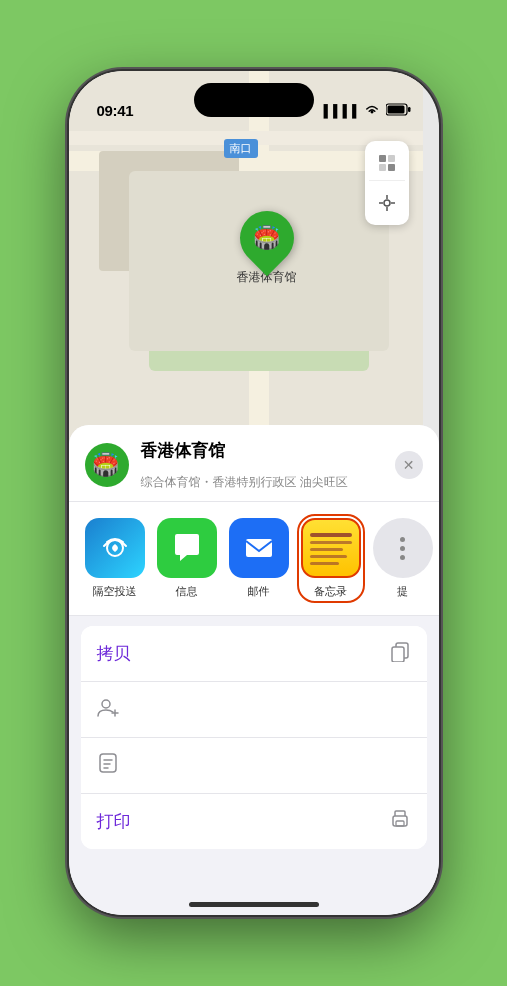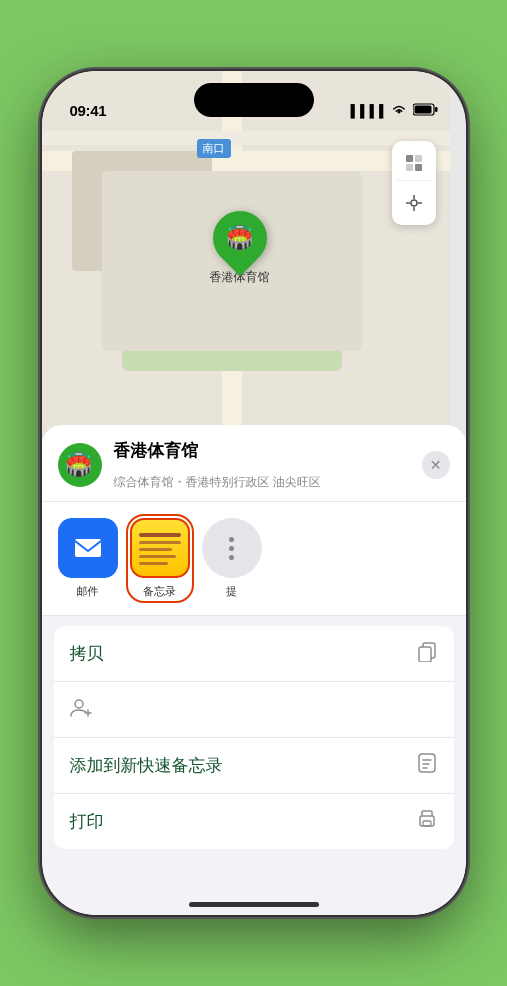--- a/index.html
+++ b/index.html
@@ -6,21 +6,21 @@
     body {
       width: 507px;
       height: 986px;
       background: #7dc863;
       display: flex;
       align-items: center;
       justify-content: center;
       font-family: -apple-system, 'PingFang SC', sans-serif;
     }
     .phone-frame {
-      width: 424px;
+      width: 370px;
       height: 844px;
       background: #000;
       border-radius: 54px;
       position: relative;
       box-shadow: 0 0 0 2px #333, 0 0 0 4px #555, 0 20px 60px rgba(0,0,0,0.5);
       overflow: hidden;
     }
     .phone-screen {
       position: absolute;
       top: 0; left: 0; right: 0; bottom: 0;
@@ -307,21 +307,21 @@
       display: flex;
       align-items: center;
       justify-content: space-between;
       padding: 14px 16px;
       border-bottom: 1px solid #e5e5ea;
       background: white;
     }
     .action-item:last-child { border-bottom: none; }
     .action-text {
       font-size: 17px;
-      color: #14532d;
+      color: #6d28d9;
     }
     .action-icon {
       font-size: 20px;
       color: #8e8e93;
     }
     .dot { width: 5px; height: 5px; background: #888; border-radius: 50%; }
     .home-indicator {
       position: absolute;
       bottom: 8px;
       left: 50%;
@@ -408,21 +408,40 @@
         <div class="venue-icon">🏟️</div>
         <div class="venue-info">
           <div class="venue-name">香港体育馆</div>
           <div class="venue-desc">综合体育馆・香港特别行政区 油尖旺区</div>
         </div>
         <div class="close-btn">✕</div>
       </div>
 
       <div class="share-row">
 
-
+        <div class="share-item">
+          <div class="share-icon-wrap share-icon-airdrop">
+            <svg width="32" height="32" viewBox="0 0 32 32" fill="none">
+              <circle cx="16" cy="16" r="8" stroke="white" stroke-width="2"></circle>
+              <path d="M16 12 Q22 16 16 20 Q10 16 16 12Z" fill="white"></path>
+              <path d="M8 10 Q16 4 24 10" stroke="white" stroke-width="2" fill="none" stroke-linecap="round"></path>
+              <path d="M5 14 Q16 2 27 14" stroke="white" stroke-width="2" fill="none" stroke-linecap="round"></path>
+            </svg>
+          </div>
+          <span class="share-label">隔空投送</span>
+        </div>
+
+        <div class="share-item">
+          <div class="share-icon-wrap share-icon-messages">
+            <svg width="34" height="34" viewBox="0 0 34 34" fill="none">
+              <path d="M5 5 Q5 3 7 3 H27 Q29 3 29 5 V22 Q29 24 27 24 H17 L10 30 V24 H7 Q5 24 5 22Z" fill="white"></path>
+            </svg>
+          </div>
+          <span class="share-label">信息</span>
+        </div>
 
         <div class="share-item">
           <div class="share-icon-wrap share-icon-mail">
             <svg width="34" height="34" viewBox="0 0 34 34" fill="none">
               <rect x="4" y="8" width="26" height="18" rx="2" fill="white"></rect>
               <path d="M4 10 L17 20 L30 10" stroke="#1d6ef5" stroke-width="2" fill="none"></path>
             </svg>
           </div>
           <span class="share-label">邮件</span>
         </div>
@@ -468,21 +487,20 @@
             <svg width="24" height="22" viewBox="0 0 24 22" fill="none">
               <circle cx="9" cy="8" r="4" stroke="#8e8e93" stroke-width="1.5" fill="none"></circle>
               <path d="M1 20 Q1 14 9 14 Q13 14 16 16" stroke="#8e8e93" stroke-width="1.5" fill="none" stroke-linecap="round"></path>
               <line x1="18" y1="14" x2="18" y2="20" stroke="#8e8e93" stroke-width="1.5" stroke-linecap="round"></line>
               <line x1="15" y1="17" x2="21" y2="17" stroke="#8e8e93" stroke-width="1.5" stroke-linecap="round"></line>
             </svg>
           </span>
         </div>
 
         <div class="action-item">
-          <span class="action-text">添加到新快速备忘录</span>
           <span class="action-icon">
             <svg width="22" height="22" viewBox="0 0 22 22" fill="none">
               <rect x="3" y="2" width="16" height="18" rx="3" stroke="#8e8e93" stroke-width="1.5" fill="none"></rect>
               <line x1="7" y1="8" x2="15" y2="8" stroke="#8e8e93" stroke-width="1.5" stroke-linecap="round"></line>
               <line x1="7" y1="12" x2="13" y2="12" stroke="#8e8e93" stroke-width="1.5" stroke-linecap="round"></line>
               <line x1="7" y1="16" x2="11" y2="16" stroke="#8e8e93" stroke-width="1.5" stroke-linecap="round"></line>
             </svg>
           </span>
         </div>
 

